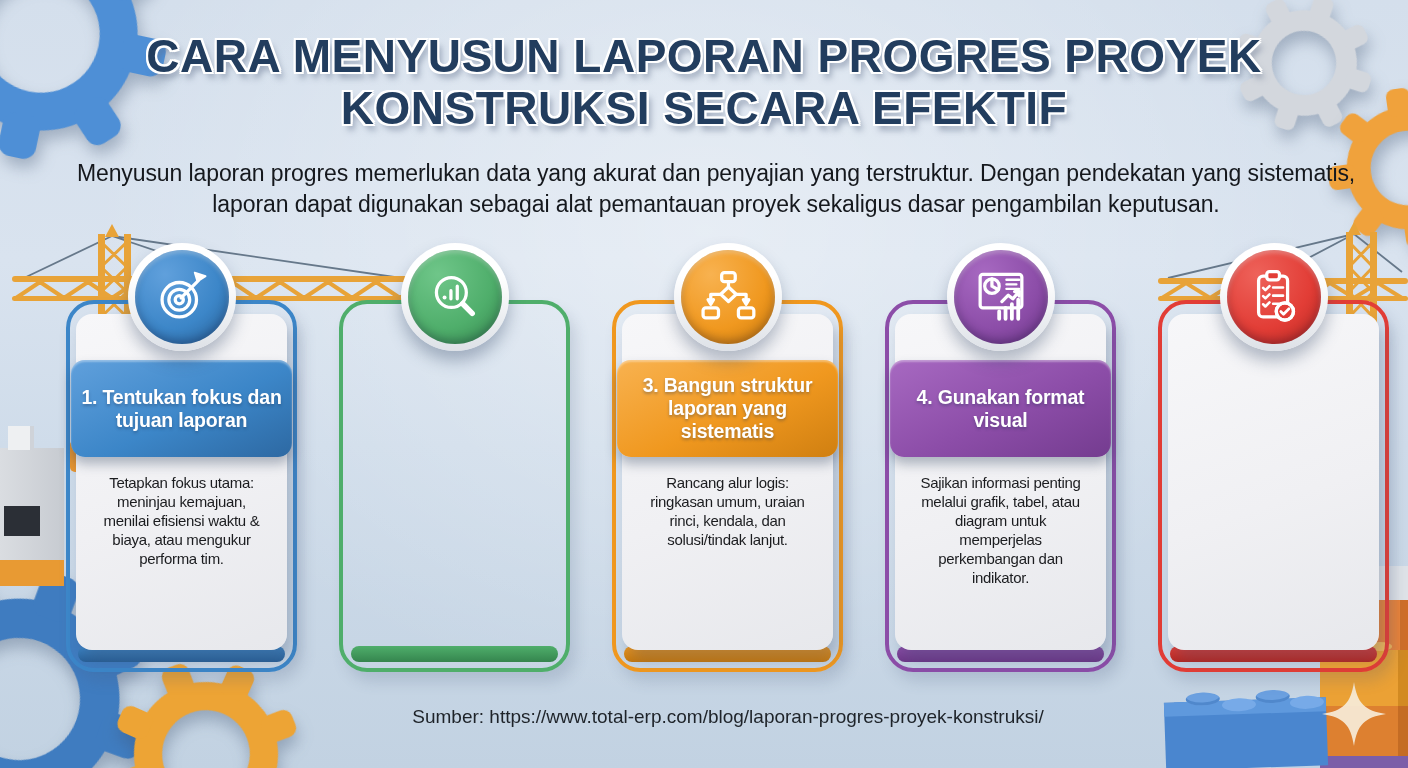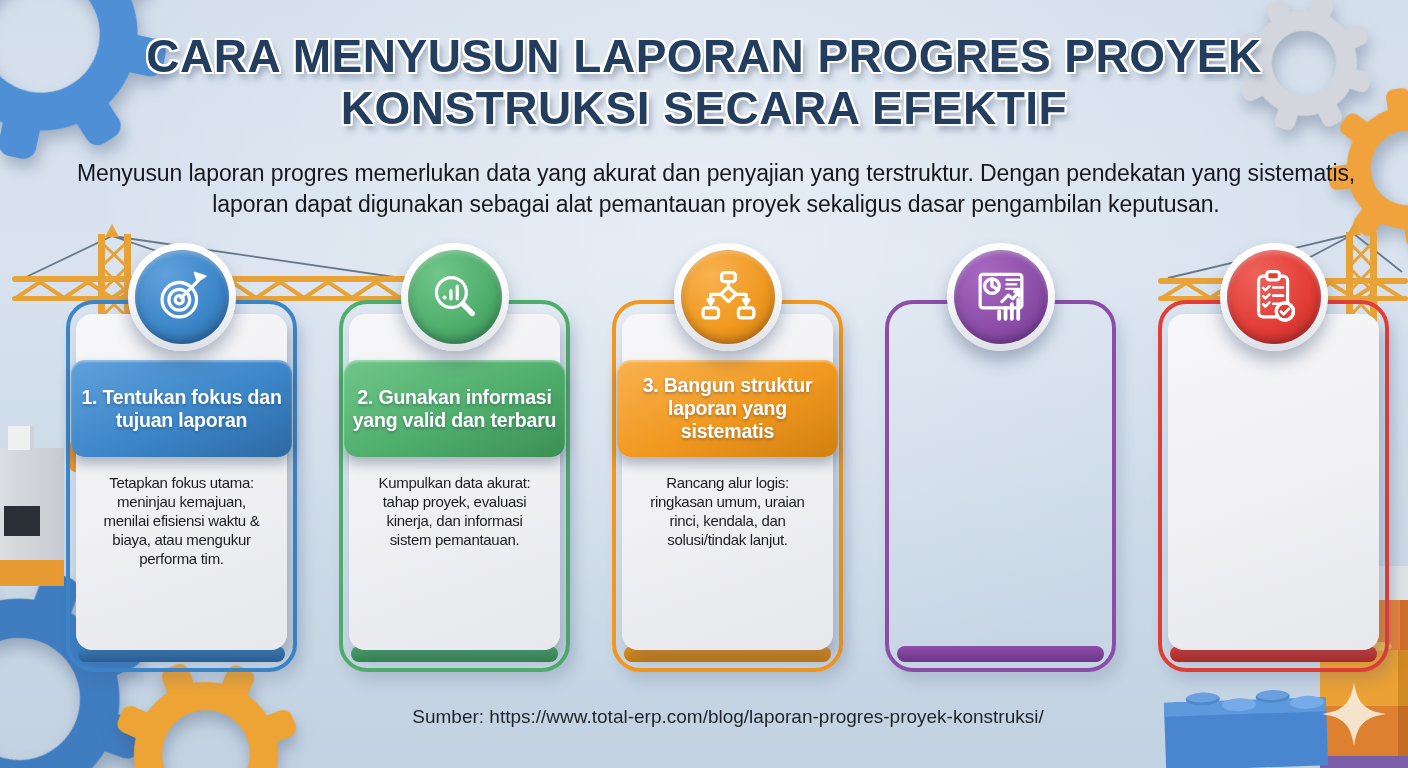--- a/index.html
+++ b/index.html
@@ -173,26 +173,20 @@
             <path d="M31 33 L50 14"></path>
               <path d="M49 15 L46 5 L58 9 Z" fill="#fff" stroke-width="2"></path>
           </svg>
         </div>
       </div>
     </section>
 
     <section class="card" style="--c: #4fae6b; --c-light: #6fc689; --c-dark: #35854e;">
       <div class="card-outline"></div>
       <div class="card-base"></div>
-      <div class="card-inner">
-        <div class="badge">
-            <span>2. Gunakan informasi yang valid dan terbaru</span>
-          </div>
-        <p class="card-body">Kumpulkan data akurat: tahap proyek, evaluasi kinerja, dan informasi sistem pemantauan.</p>
-      </div>
       <div class="icon-ring">
         <div class="icon-disc">
           <svg width="58" height="58" viewBox="0 0 64 64">
             <circle cx="28" cy="27" r="16.5"></circle>
             <path d="M40.5 39.5 L51 50" stroke-width="6"></path>
             <circle cx="20.5" cy="32.5" r="2.2" fill="#fff" stroke="none"></circle>
             <path d="M27.5 34 V 25 M34.5 34 V 20"></path>
           </svg>
         </div>
       </div>
@@ -218,20 +212,26 @@
             <rect x="4.5" y="44" width="17" height="11" rx="3"></rect>
             <rect x="43.5" y="44" width="17" height="11" rx="3"></rect>
           </svg>
         </div>
       </div>
     </section>
 
     <section class="card" style="--c: #8c4da8; --c-light: #a769c1; --c-dark: #6c3687;">
       <div class="card-outline"></div>
       <div class="card-base"></div>
+      <div class="card-inner">
+        <div class="badge">
+            <span>4. Gunakan format visual</span>
+          </div>
+        <p class="card-body">Sajikan informasi penting melalui grafik, tabel, atau diagram untuk memperjelas perkembangan dan indikator.</p>
+      </div>
       <div class="icon-ring">
         <div class="icon-disc">
           <svg width="58" height="58" viewBox="0 0 64 64">
             <rect x="9" y="7" width="46" height="37" rx="3"></rect>
             <circle cx="22" cy="20" r="8"></circle>
               <path d="M22 20 V 12 M22 20 L29 24"></path>
             <path d="M38 13 H 52 M38 18 H 49 M38 23 H 52" stroke-width="2.6"></path>
             <path d="M33 37 L40 30 L45 34 L52 26 M47 26 h5 v5"></path>
             <path d="M30 56 V 48 M37 56 V 44 M44 56 V 40 M51 56 V 35" stroke-width="4.2"></path>
           </svg>

